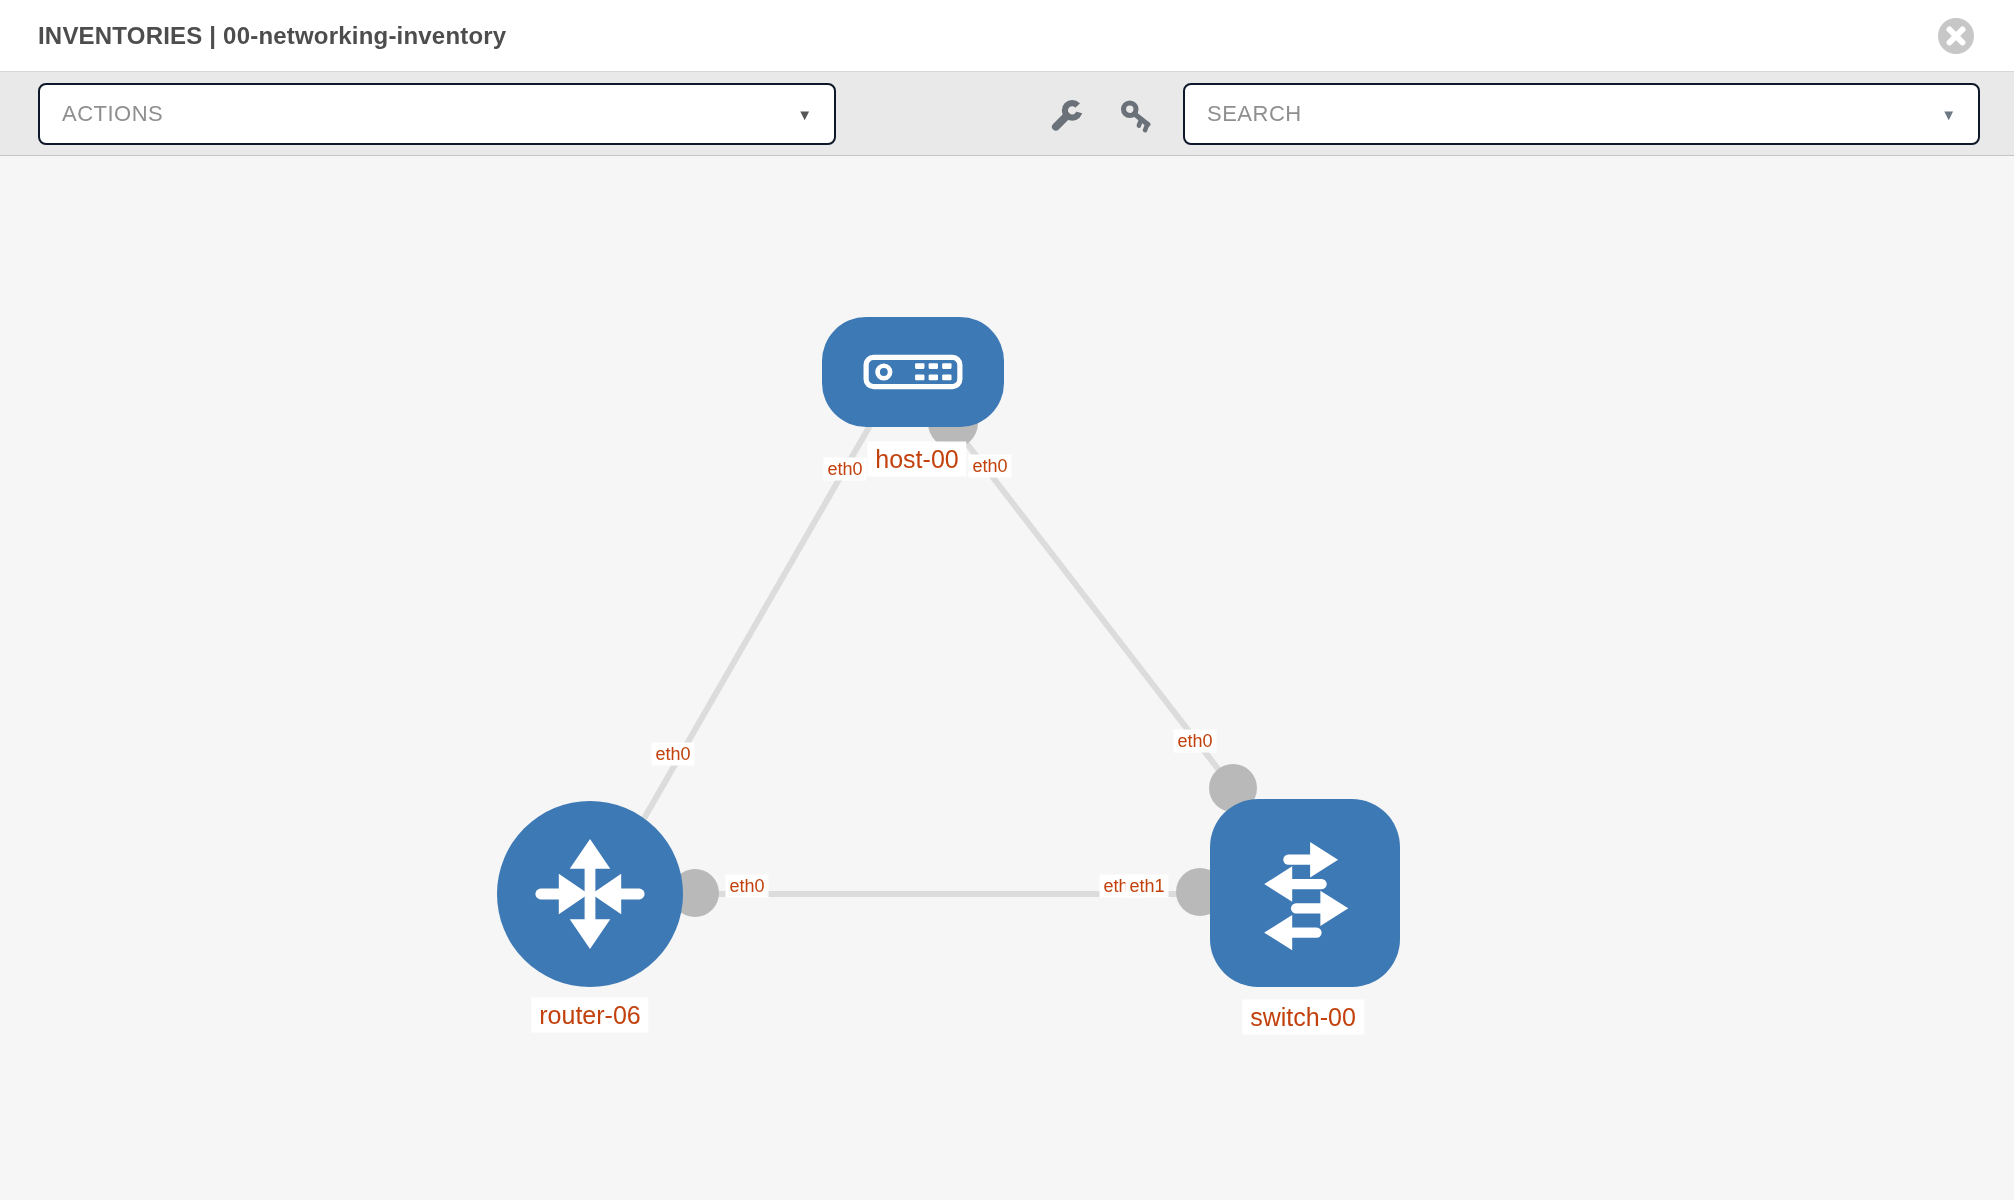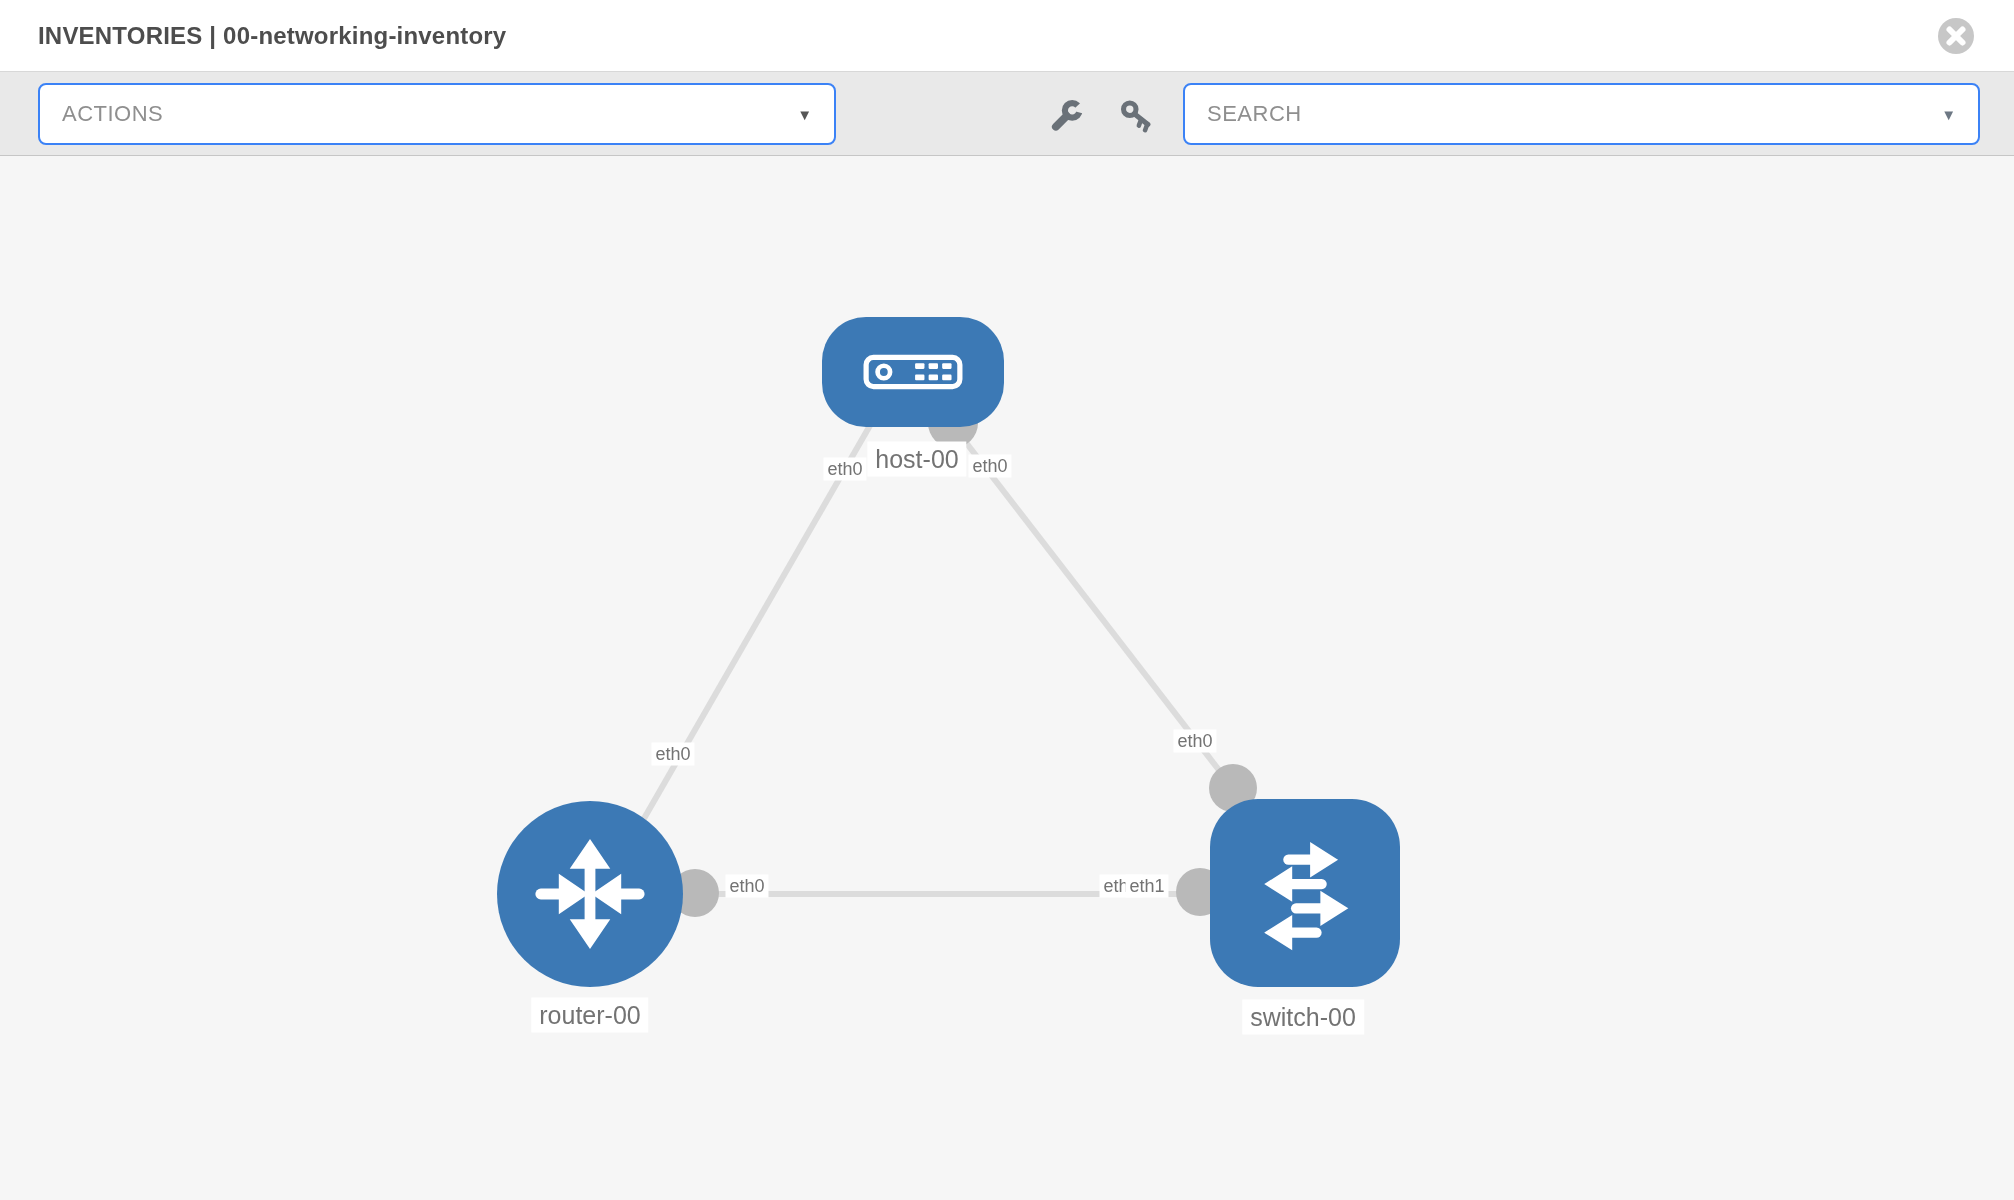--- a/index.html
+++ b/index.html
@@ -18,21 +18,21 @@
   .header-title { font-size: 24px; font-weight: bold; color: #4d4d4d; letter-spacing: 0.2px; }
   .close-btn { width: 40px; height: 40px; cursor: pointer; display: flex; align-items: center; justify-content: center; }
 
   
   .toolbar {
     position: absolute; top: 72px; left: 0; right: 0; height: 84px;
     background: #e9e9e9; border-bottom: 1px solid #c6c6c6;
     display: flex; align-items: center;
   }
   .select-box {
-    height: 62px; background: #ffffff; border: 2px solid #3b82f6; border-radius: 8px;
+    height: 62px; background: #ffffff; border: 2px solid #0f172a; border-radius: 8px;
     display: flex; align-items: center; justify-content: space-between;
     padding: 0 22px; cursor: pointer;
   }
   .select-actions { position: absolute; left: 38px; top: 11px; width: 798px; }
   .select-search  { position: absolute; left: 1183px; top: 11px; width: 797px; }
   .select-label { font-size: 22px; color: #8f8f8f; letter-spacing: 0.5px; }
   .caret { font-size: 15px; color: #565656; }
   .select-search .caret { color: #6d7884; }
   .tool-icon-btn {
     position: absolute; top: 24px; width: 44px; height: 40px;
@@ -45,21 +45,21 @@
   .canvas { position: absolute; top: 157px; left: 0; right: 0; bottom: 0; background: #f6f6f6; }
   .net-svg { position: absolute; top: 0; left: 0; }
 
   .node { position: absolute; background: #3c79b5; display: flex; align-items: center; justify-content: center; cursor: pointer; }
   .node-host   { left: 822px; top: 160px; width: 182px; height: 110px; border-radius: 44px; }
   .node-router { left: 497px; top: 644px; width: 186px; height: 186px; border-radius: 50%; }
   .node-switch { left: 1210px; top: 642px; width: 190px; height: 188px; border-radius: 48px; }
 
   .net-label {
     position: absolute; transform: translate(-50%, -50%);
-    background: #ffffff; color: #737373; white-space: nowrap;
+    background: #ffffff; color: #c2410c; white-space: nowrap;
   }
   .node-label { font-size: 25px; padding: 3px 8px; text-align: right; }
   .if-label { font-size: 18px; padding: 1px 4px; }
 
   .lbl-host   { left: 917px; top: 302px; }
   .lbl-router { left: 590px; top: 858px; }
   .lbl-switch { left: 1303px; top: 860px; }
   .lbl-hr-host    { left: 845px;  top: 312px; }
   .lbl-hs-host    { left: 990px;  top: 309px; }
   .lbl-hr-router  { left: 673px;  top: 597px; }
@@ -184,21 +184,21 @@
           <polygon points="20,43 39,31 39,55" stroke-width="2"></polygon>
           <line x1="43" y1="62" x2="65" y2="62"></line>
           <polygon points="82,62 63,50 63,74" stroke-width="2"></polygon>
           <line x1="59" y1="81" x2="37" y2="81"></line>
           <polygon points="20,81 39,69 39,93" stroke-width="2"></polygon>
         </g>
       </svg>
     </div>
 
     <div class="net-label node-label lbl-host">host-00</div>
-    <div class="net-label node-label lbl-router">router-00</div>
+    <div class="net-label node-label lbl-router">router-06</div>
     <div class="net-label node-label lbl-switch">switch-00</div>
 
     <div class="net-label if-label lbl-hr-host">eth0</div>
     <div class="net-label if-label lbl-hs-host">eth0</div>
     <div class="net-label if-label lbl-hr-router">eth0</div>
     <div class="net-label if-label lbl-hs-switch">eth0</div>
     <div class="net-label if-label lbl-rs-router">eth0</div>
     <div class="net-label if-label lbl-rs-switch-hidden">eth0</div>
     <div class="net-label if-label lbl-rs-switch">eth1</div>
   </div>

